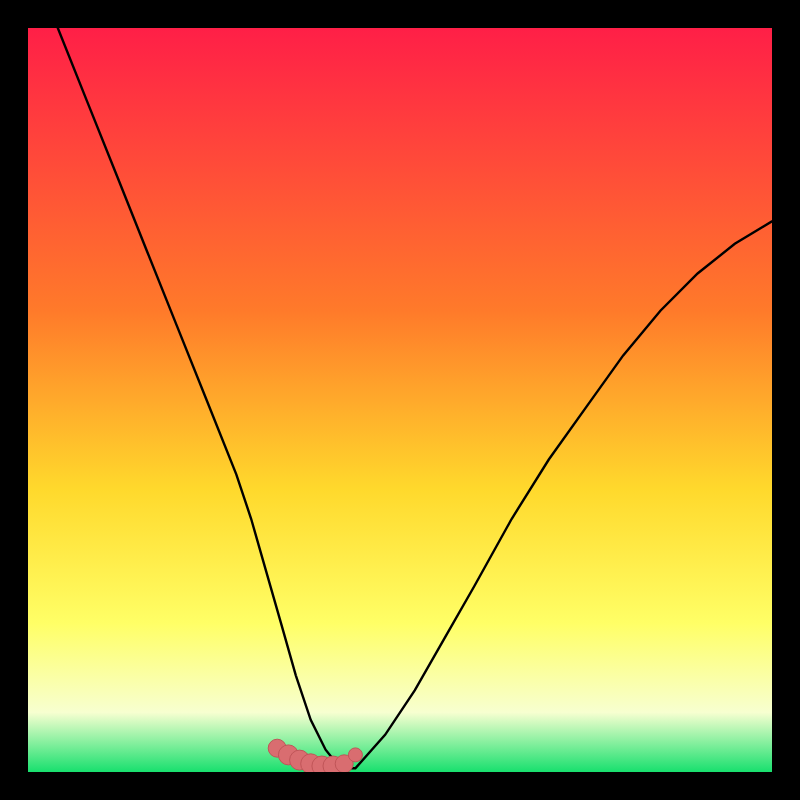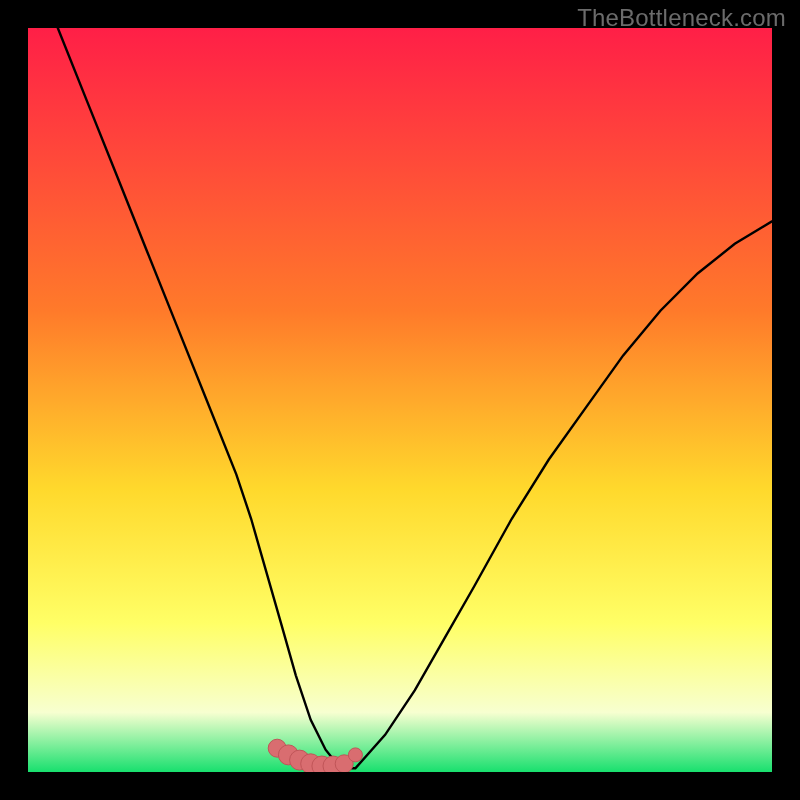--- a/index.html
+++ b/index.html
@@ -38,21 +38,20 @@
   }
   .plot svg {
     display: block;
   }
 </style>
 </head>
 <body>
 
 <div class="frame">
 
-  <div class="watermark">TheBottleneck.com</div>
 
   <div class="plot">
     <svg id="chart-svg" width="744" height="744" viewBox="0 0 744 744">
       <defs>
         <linearGradient id="bg-grad" x1="0" y1="0" x2="0" y2="1">
           <stop id="g0" offset="0%" stop-color="#ff1f47"></stop>
           <stop id="g1" offset="38%" stop-color="#ff7a2a"></stop>
           <stop id="g2" offset="62%" stop-color="#ffd92c"></stop>
           <stop id="g3" offset="80%" stop-color="#ffff66"></stop>
           <stop id="g4" offset="92%" stop-color="#f7ffd0"></stop>

